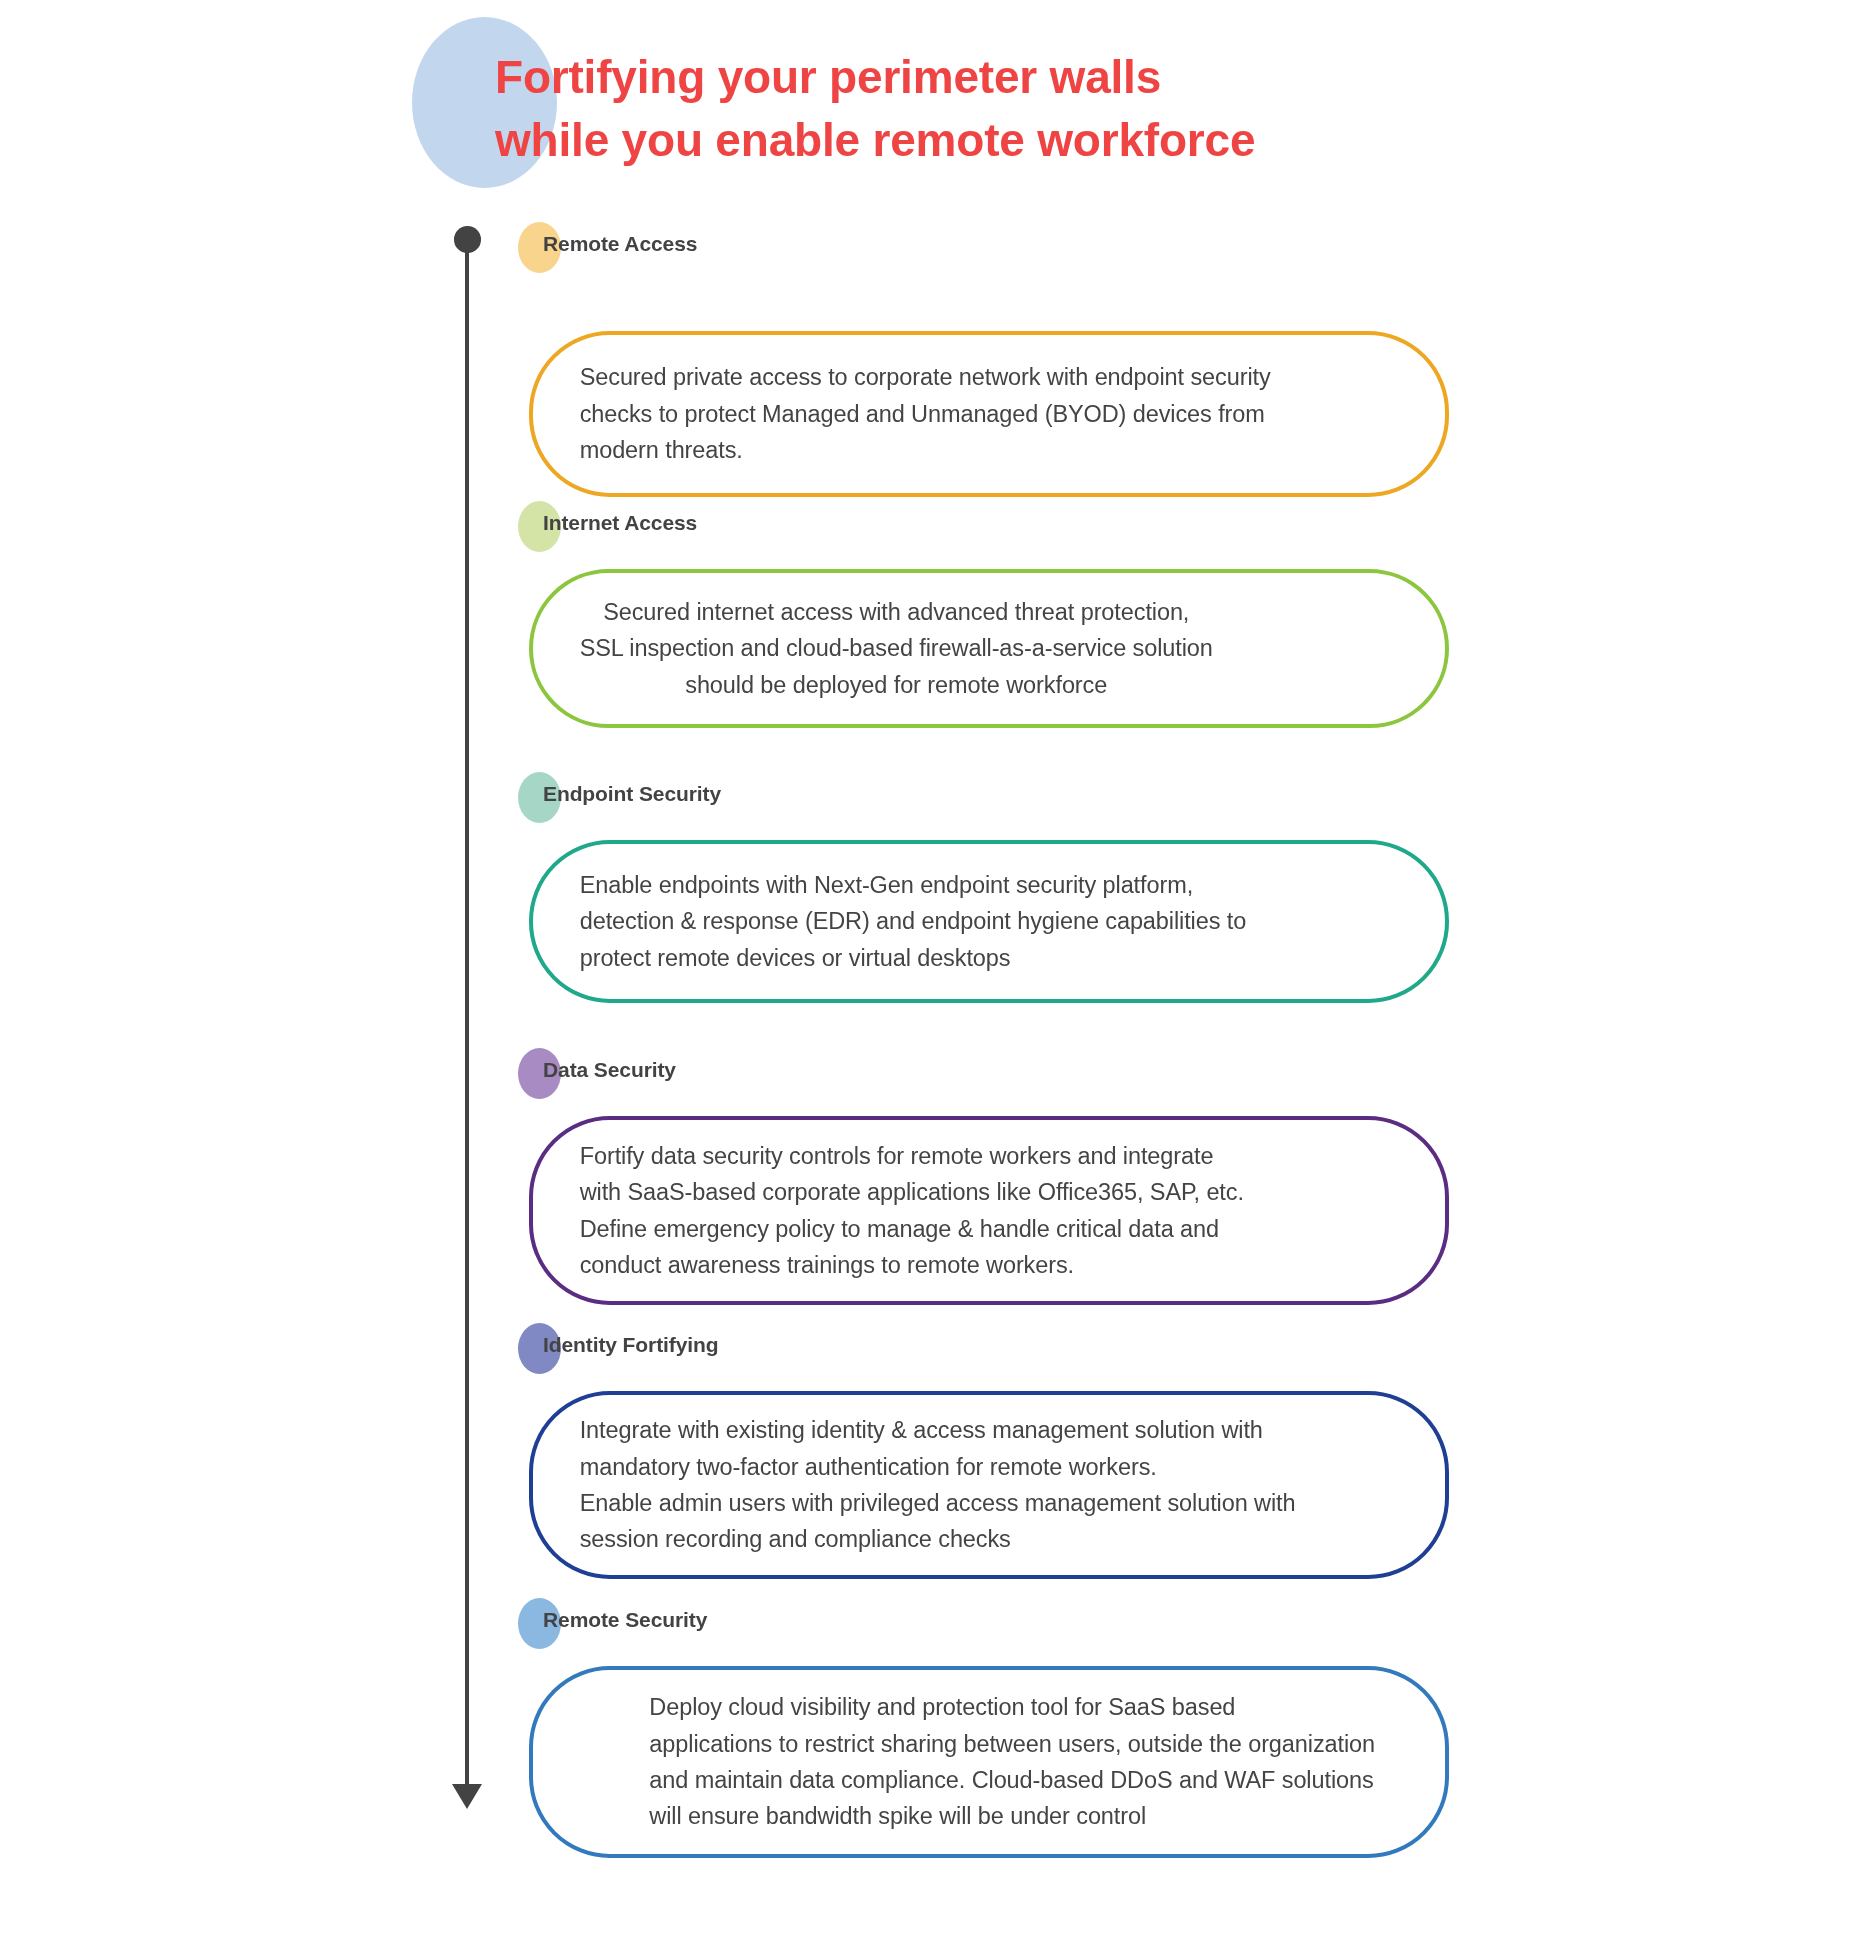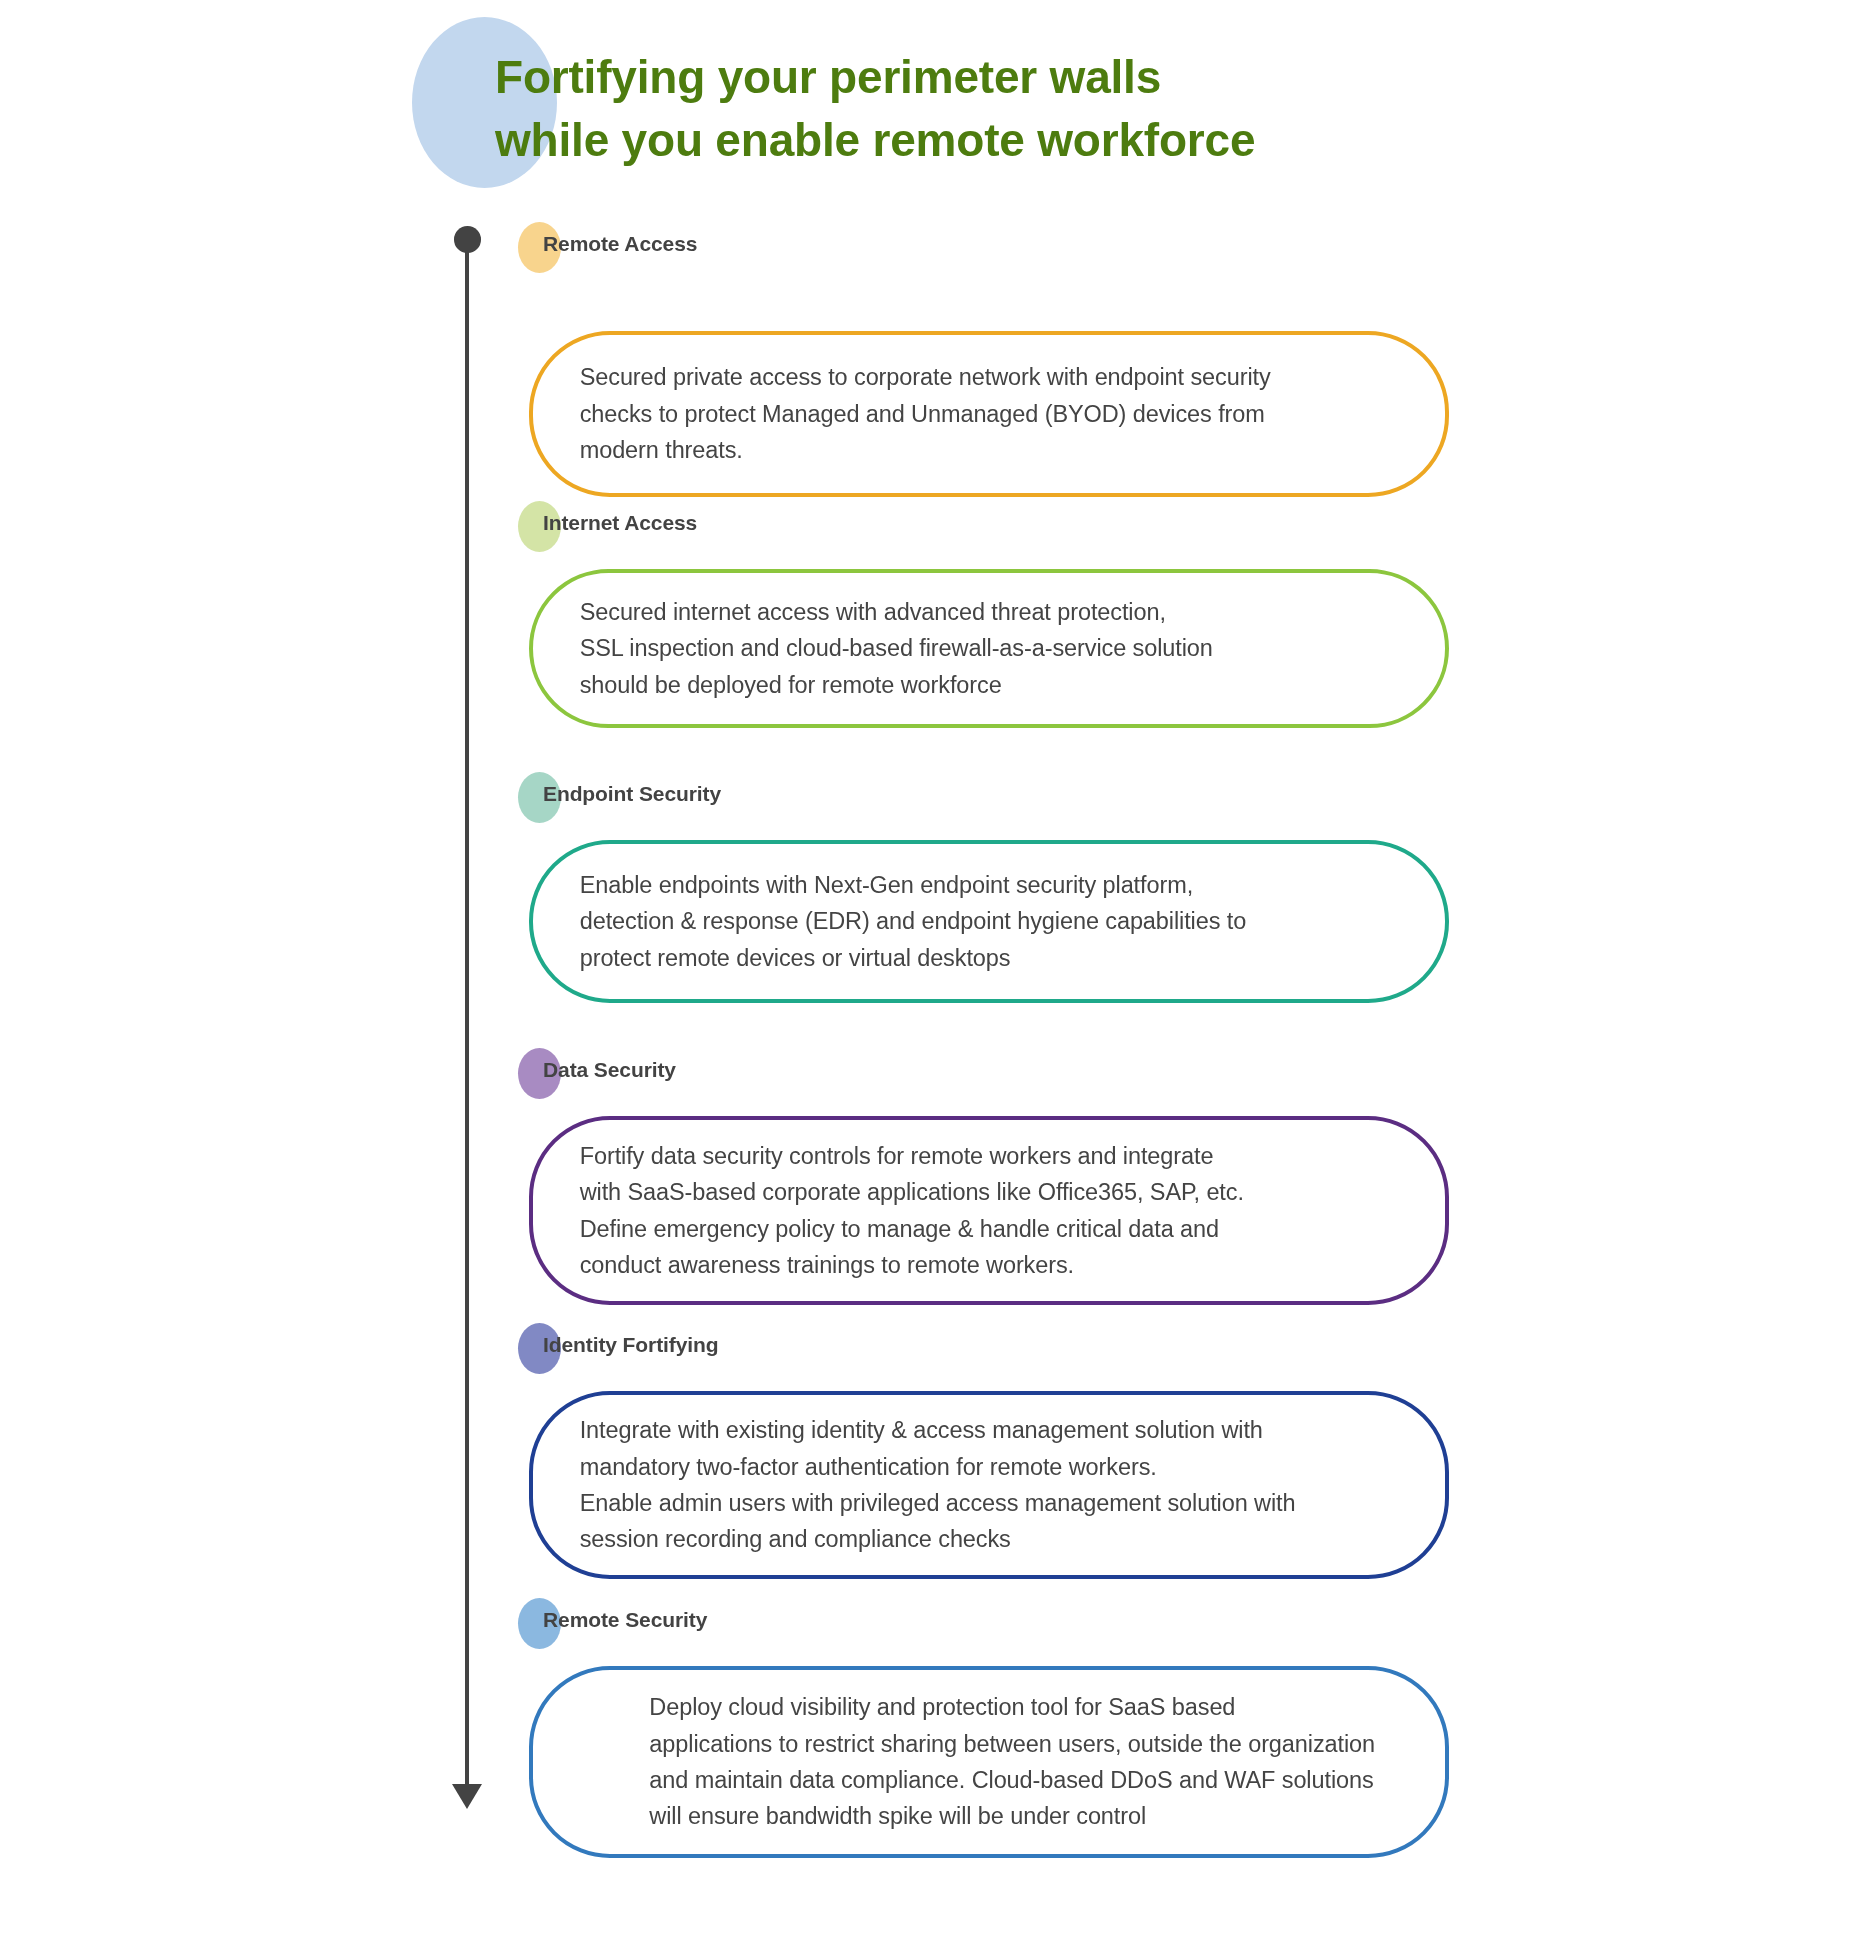--- a/index.html
+++ b/index.html
@@ -140,32 +140,32 @@
 
   
   #sec-0 { top: 222px; }
   #sec-1 { top: 501px; }
   #sec-2 { top: 772px; }
   #sec-3 { top: 1048px; }
   #sec-4 { top: 1323px; }
   #sec-5 { top: 1598px; }
 
   #card-0 { height: 166px; margin-top: 41px; }
-  #card-1 { height: 159px; }
+  #card-1 { height: 159px; text-align: center; }
   #card-2 { height: 163px; }
   #card-3 { height: 189px; align-items: center; }
   #card-4 { height: 188px; }
   #card-5 { height: 192px; justify-content: center; }
 </style>
 </head>
 <body>
 
 <div class="header">
   <div class="header-circle" style="background: rgb(194, 215, 238);"></div>
-  <div class="header-title" style="color: #4d7c0f;">Fortifying your perimeter walls
+  <div class="header-title" style="color: #ef4444;">Fortifying your perimeter walls
 while you enable remote workforce</div>
 </div>
 
 <div class="timeline">
   <div class="timeline-dot" style="background: rgb(67, 67, 67);"></div>
   <div class="timeline-line" style="background: rgb(67, 67, 67);"></div>
   <div class="timeline-arrow" style="border-top-color: rgb(67, 67, 67);"></div>
 </div>
 
 <div class="sections">

